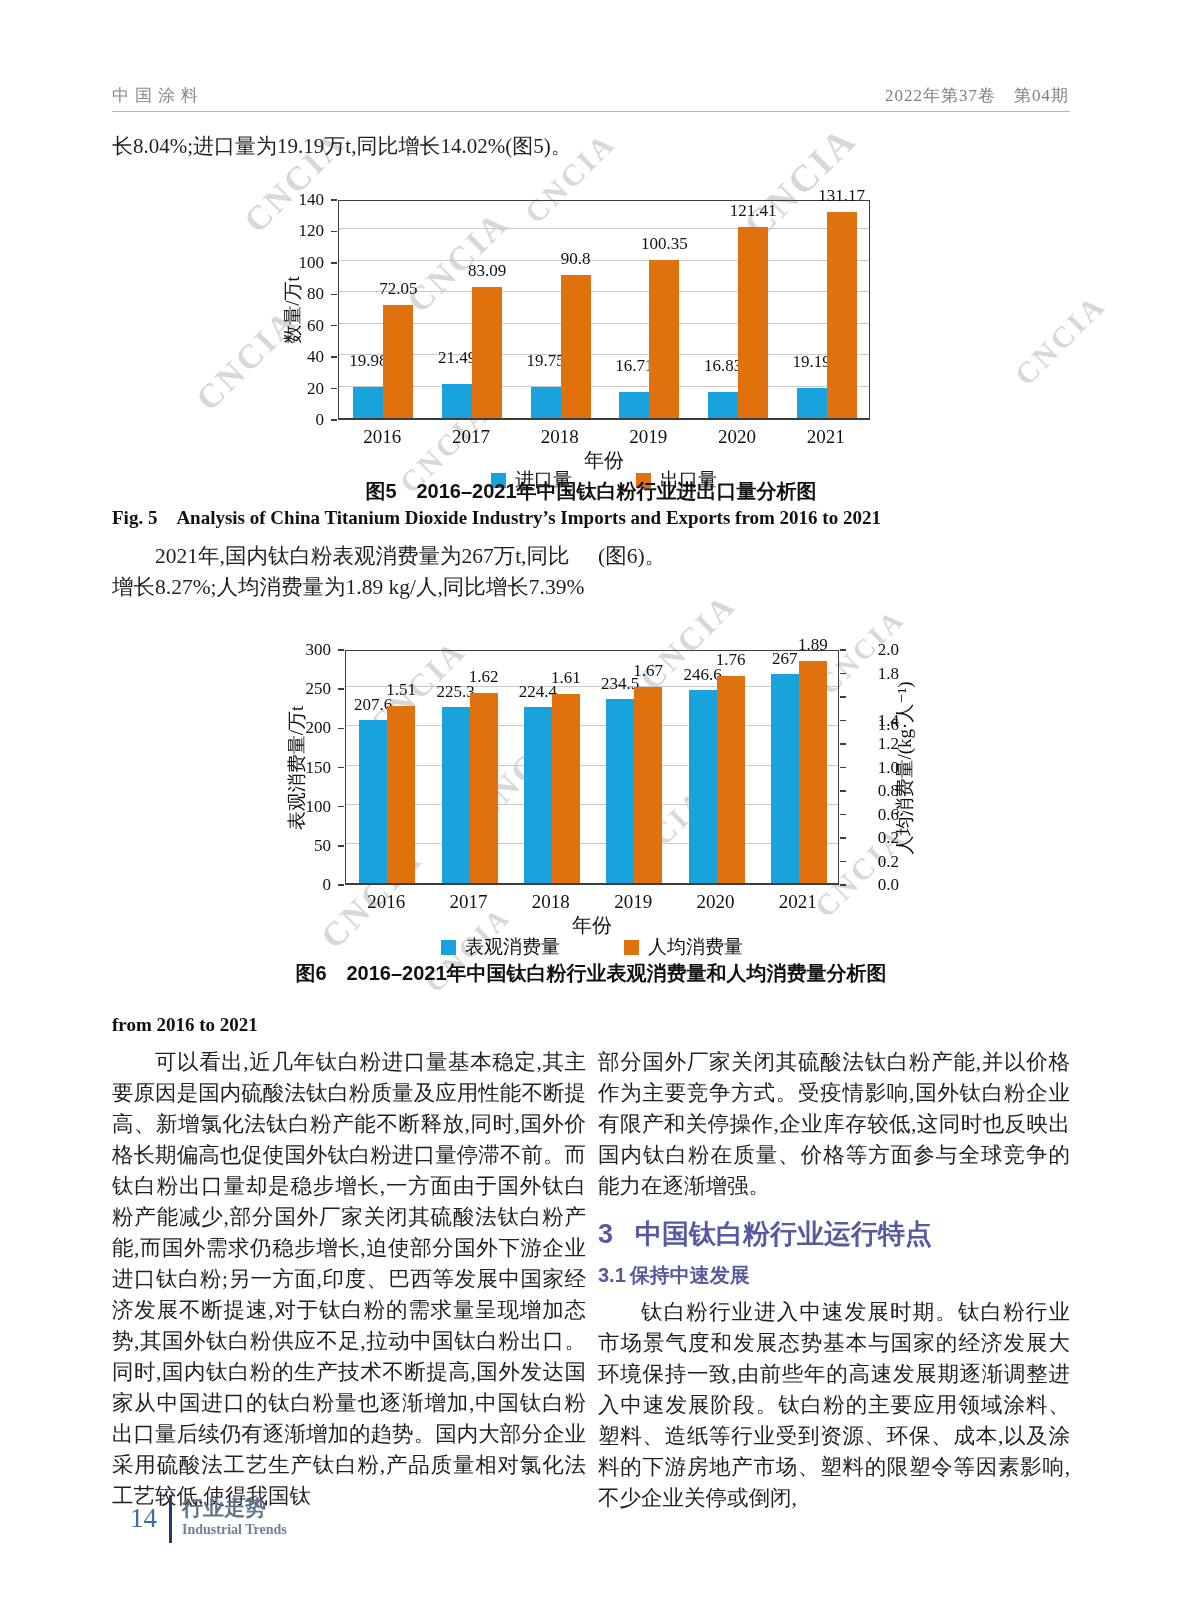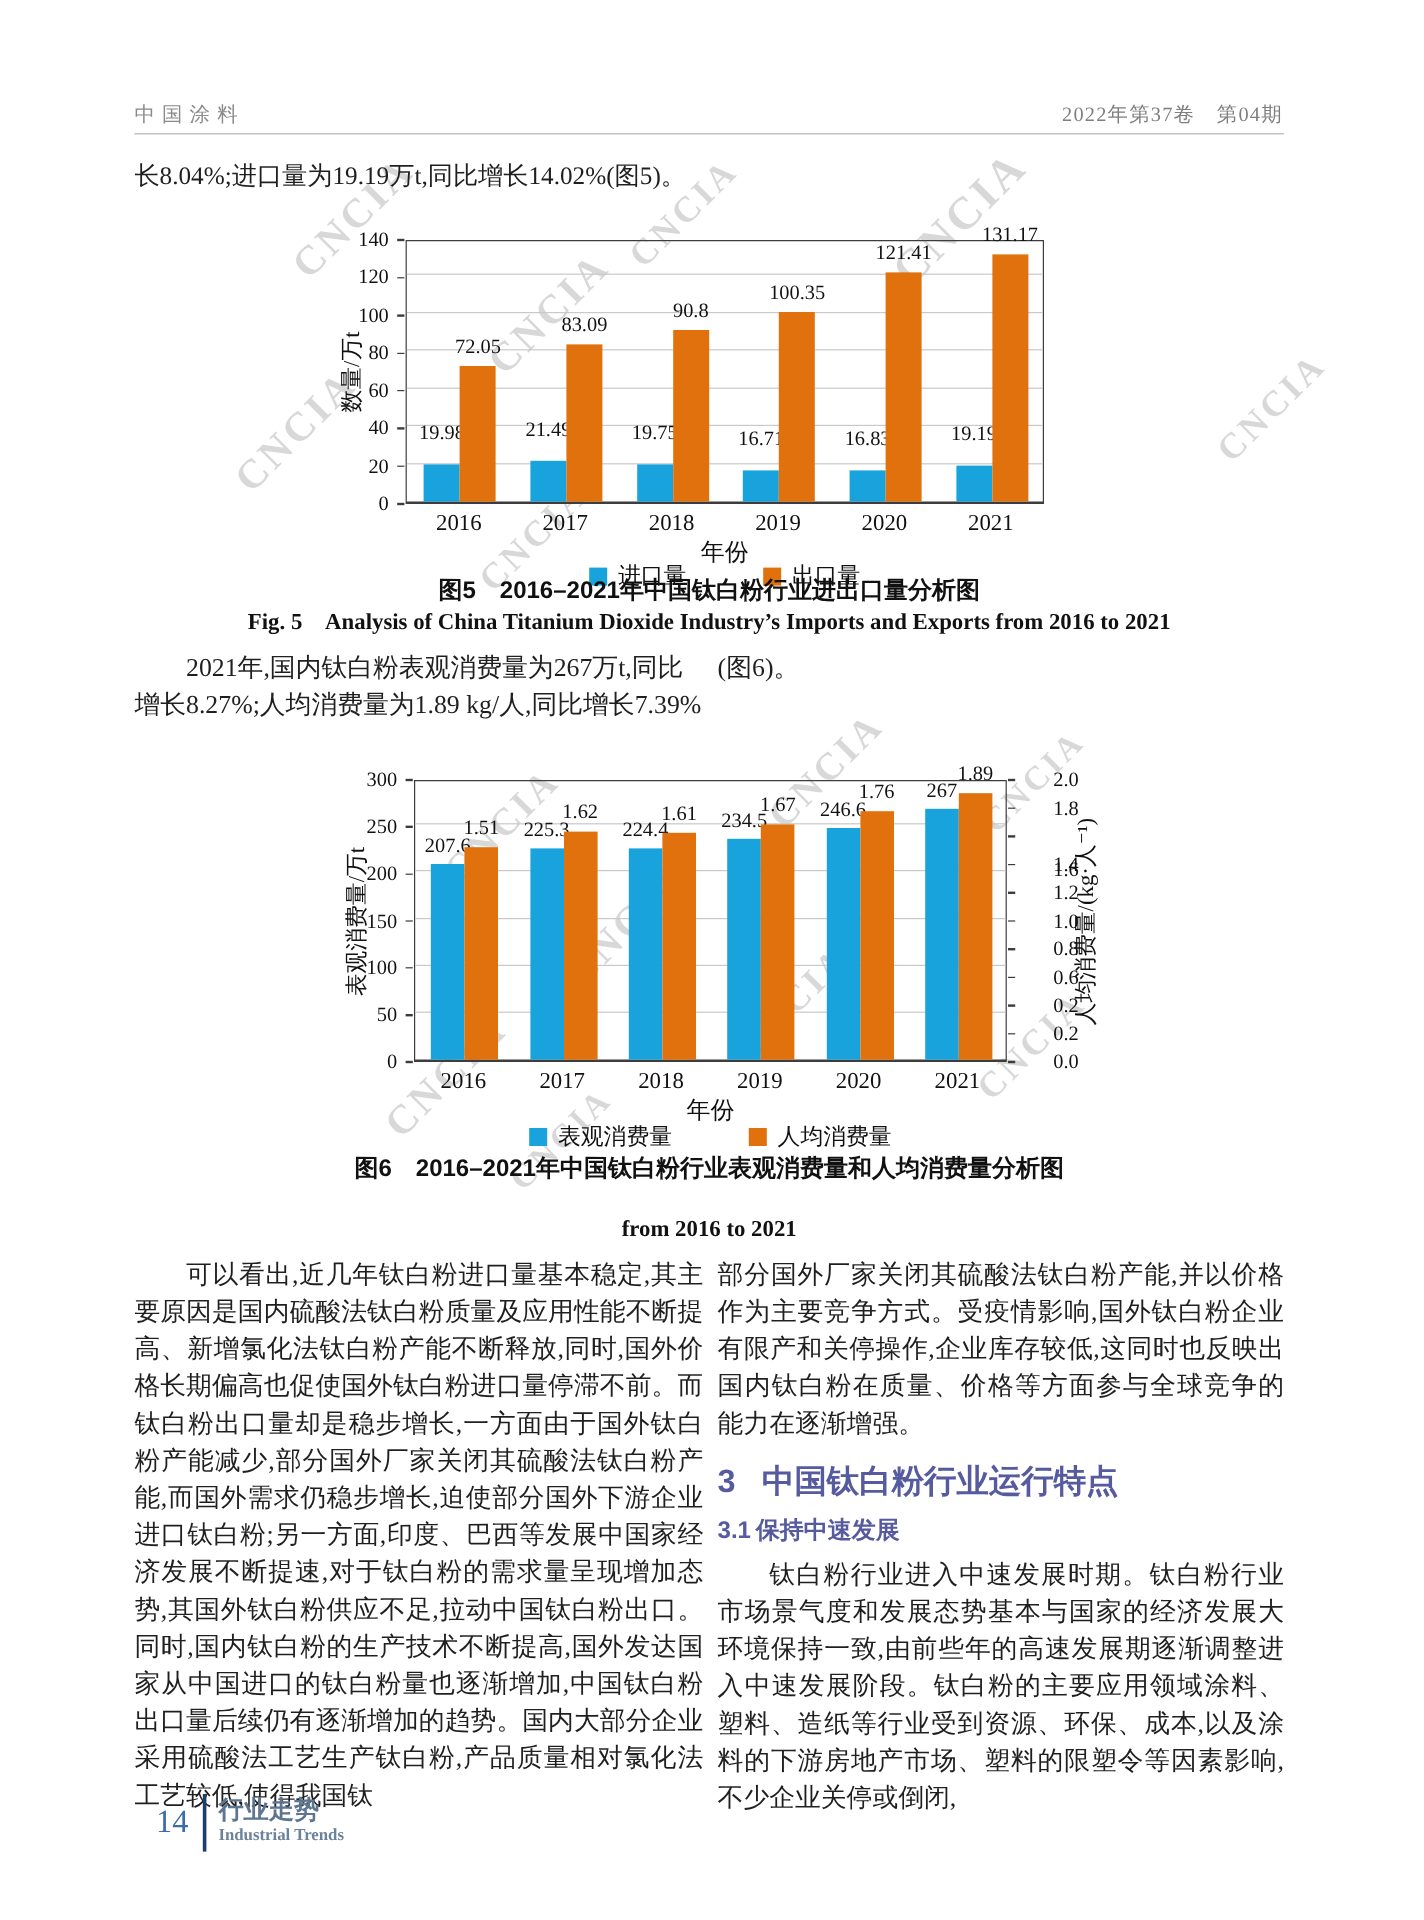--- a/index.html
+++ b/index.html
@@ -36,21 +36,21 @@
         font-size:19px;color:#111;}
   .xlab{position:absolute;text-align:center;font-size:20px;color:#111;}
   .legend{position:absolute;display:flex;justify-content:center;gap:64px;}
   .litem{display:flex;align-items:center;gap:9px;}
   .lsq{width:15px;height:15px;}
   .ltx{font-size:19px;color:#111;}
 
   
   .cap-cn{left:112px;width:958px;text-align:center;font-family:"Liberation Sans","DejaVu Sans",sans-serif;
           font-weight:700;font-size:20px;color:#111;}
-  .cap-en{left:112px;width:958px;text-align:center;font-weight:700;font-size:19px;color:#111;}
+  .cap-en{left:112px;width:958px;text-align:left;font-weight:700;font-size:19px;color:#111;}
 
   
   .bt-left{left:112px;top:541px;width:478px;font-size:21.5px;line-height:31px;}
   .bt-left .ind{text-indent:2em;}
   .bt-right{left:598px;top:541px;width:474px;font-size:21.5px;line-height:31px;}
 
   
   .colL{left:112px;top:1047px;width:474px;}
   .colR{left:598px;top:1047px;width:472px;}
   .btxt{font-size:21.5px;line-height:31px;text-align:justify;margin:0;}

